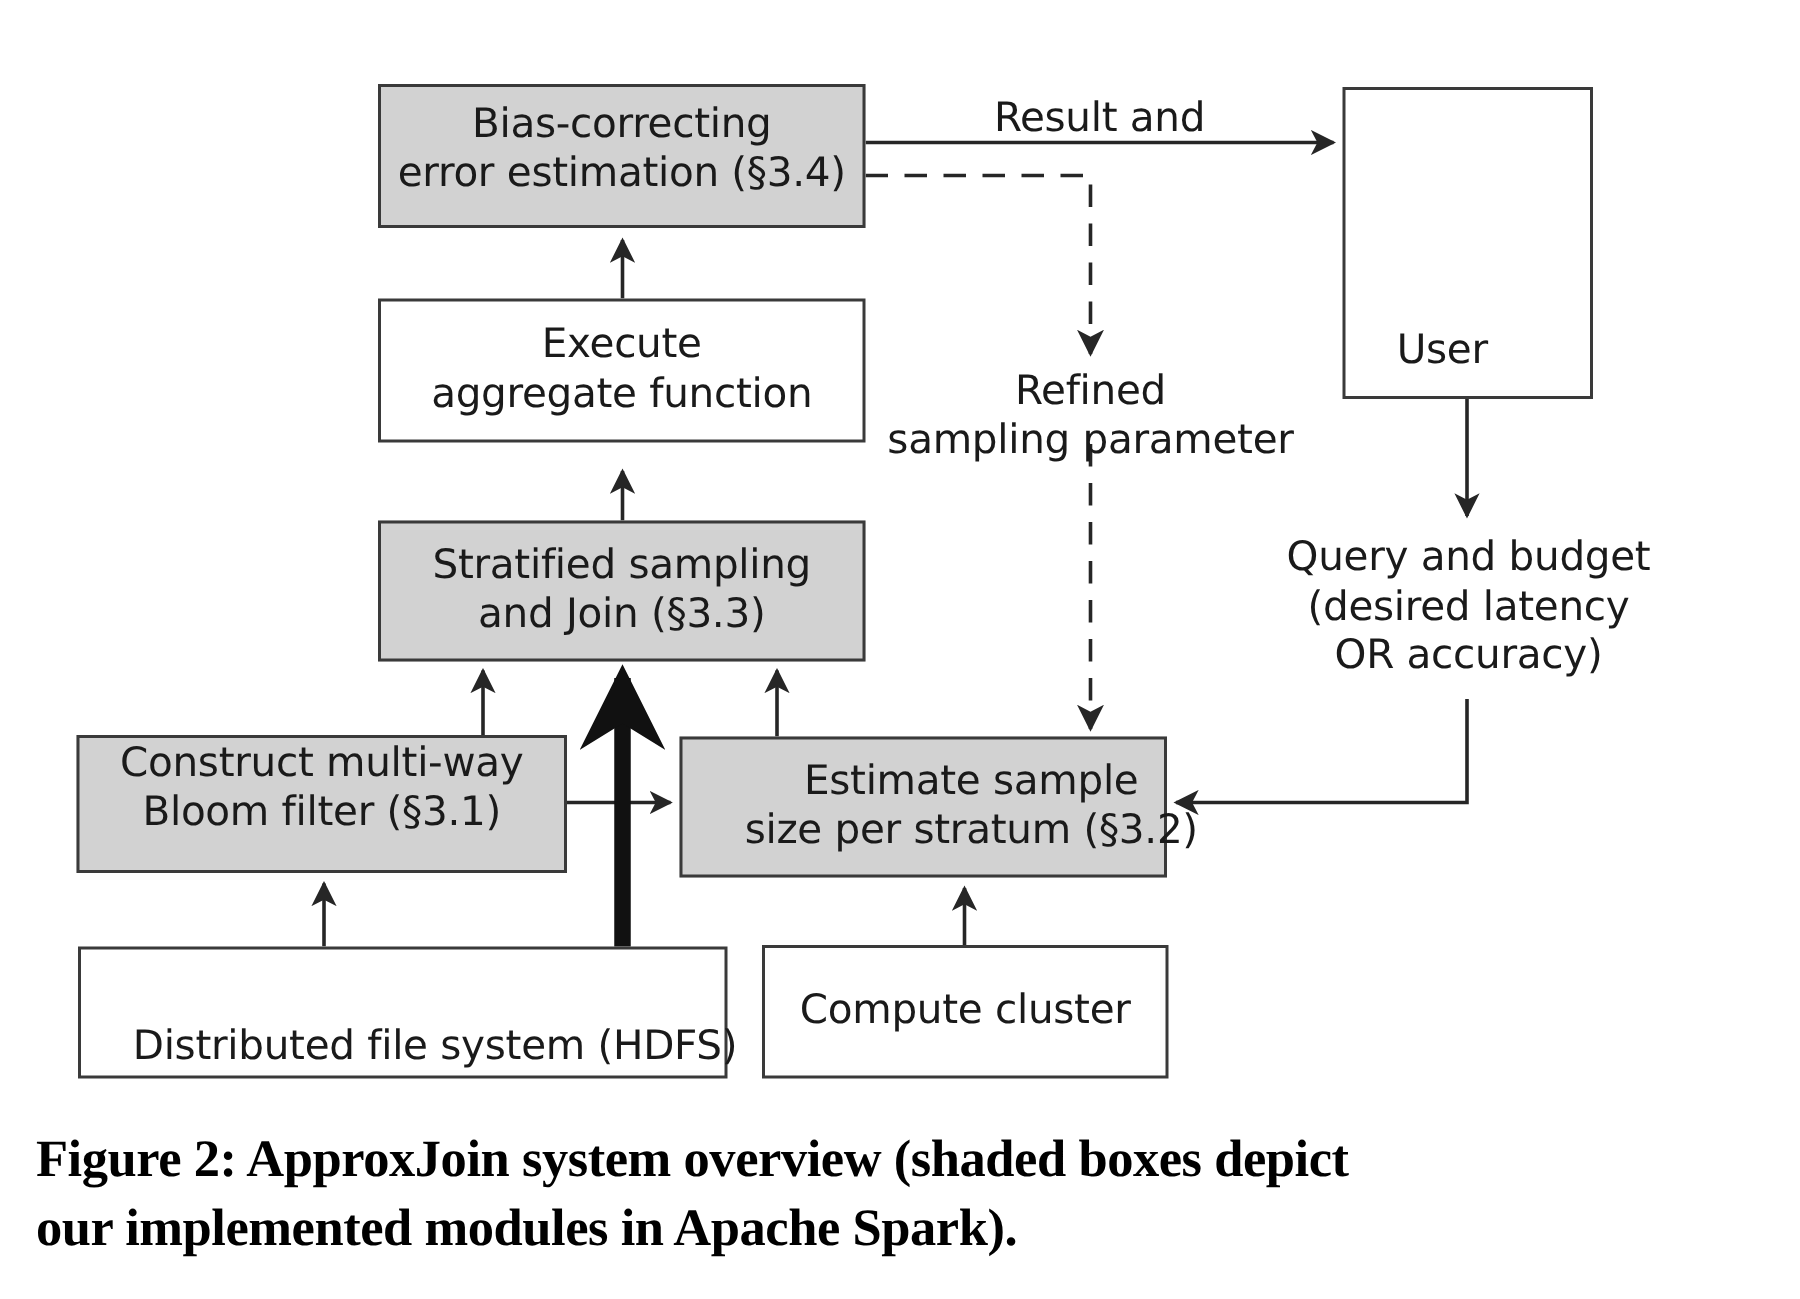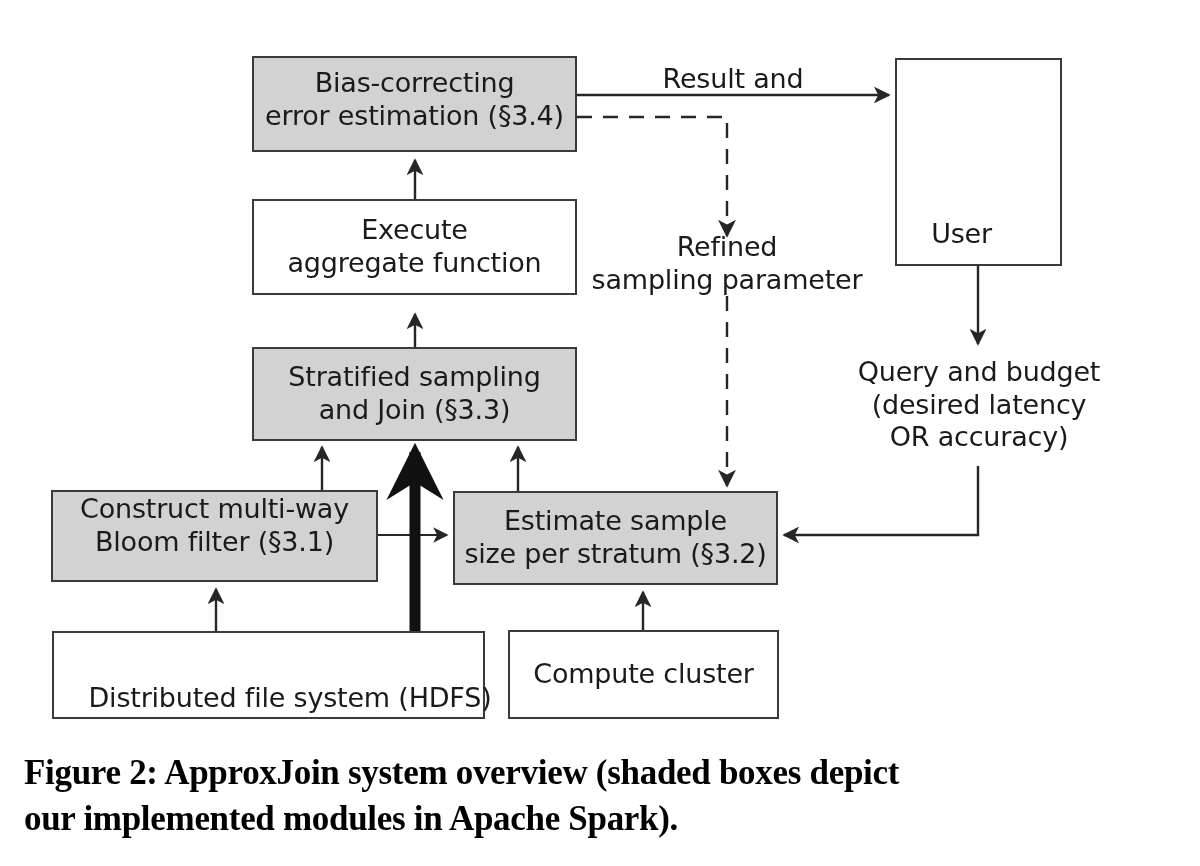--- a/index.html
+++ b/index.html
@@ -152,21 +152,21 @@
     <span>and Join (§3.3)</span>
   </div>
 
   <div class="node-box shaded" style="left:51px; top:490px; width:327px; height:92px;"></div>
   <div class="box-label" style="left:51px; top:490px; width:327px; height:72px;justify-content:center;">
     <span>Construct multi-way</span>
     <span>Bloom filter (§3.1)</span>
   </div>
 
   <div class="node-box shaded" style="left:453px; top:491px; width:325px; height:94px;"></div>
-  <div class="box-label" style="left:453px; top:491px; width:325px; height:94px;">
+  <div class="box-label" style="left:453px; top:491px; width:325px; height:94px;padding-left:32px;">
     <span>Estimate sample</span>
     <span>size per stratum (§3.2)</span>
   </div>
 
   <div class="node-box plain" style="left:52px; top:631px; width:433px; height:88px;"></div>
   <div class="box-label" style="left:52px; top:654px; width:476px; height:88px;">
     <span>Distributed file system (HDFS)</span>
   </div>
 
   <div class="node-box plain" style="left:508px; top:630px; width:271px; height:89px;"></div>
@@ -176,21 +176,21 @@
 
   <div class="node-box plain" style="left:895px; top:58px; width:167px; height:208px;"></div>
   <div class="box-label" style="left:895px; top:212px; width:133px; height:44px;">
     <span>User</span>
   </div>
 
   <div class="free-label" style="left:583px; top:16px; width:300px; height:70px;margin-top:28px;">
     <span>Result and</span>
   </div>
 
-  <div class="free-label" style="left:580px; top:229px; width:294px; height:70px;">
+  <div class="free-label" style="left:580px; top:243px; width:294px; height:70px;">
     <span>Refined</span>
     <span>sampling parameter</span>
   </div>
 
   <div class="free-label" style="left:848px; top:352px; width:262px; height:106px;">
     <span>Query and budget</span>
     <span>(desired latency</span>
     <span>OR accuracy)</span>
   </div>
 

